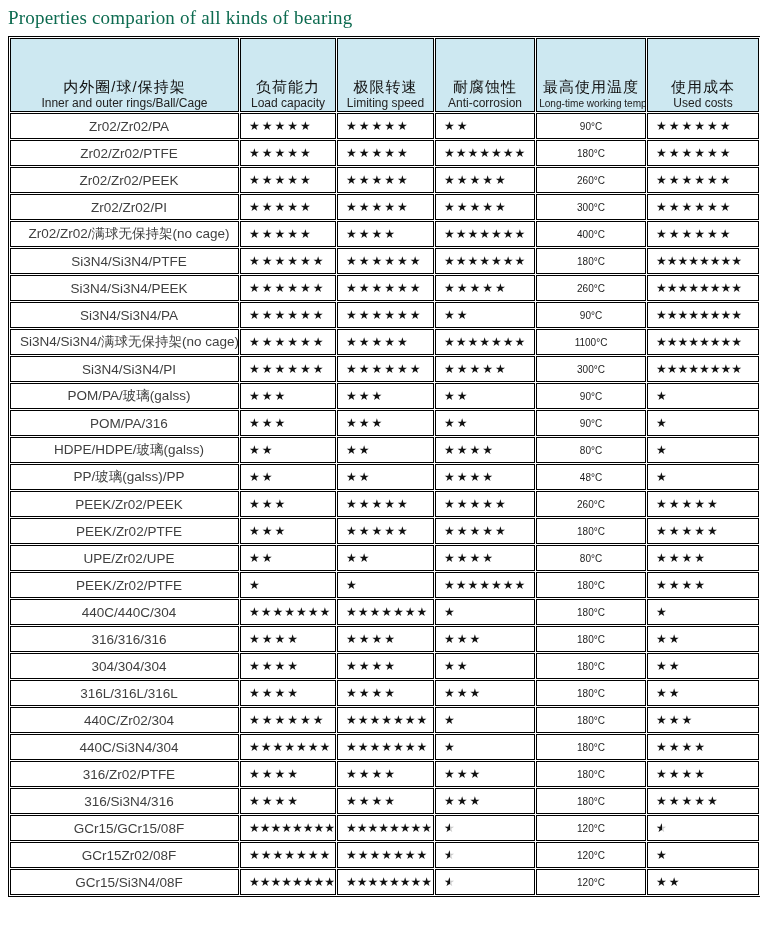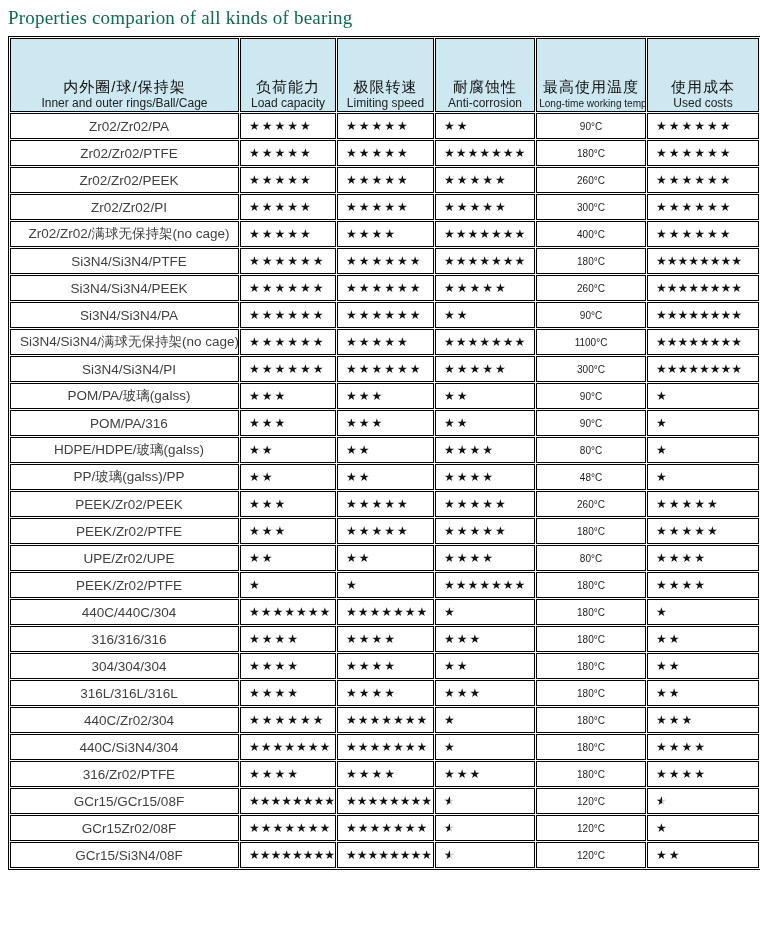--- a/index.html
+++ b/index.html
@@ -323,20 +323,28 @@
       </tr>
       <tr>
         <td class="name">316/Zr02/PTFE</td>
         <td class="stars"><span class="rate nS"><span>★★★★</span></span></td>
         <td class="stars"><span class="rate nS"><span>★★★★</span></span></td>
         <td class="stars"><span class="rate nS"><span>★★★</span></span></td>
         <td class="temp">180°C</td>
         <td class="stars"><span class="rate nS"><span>★★★★</span></span></td>
       </tr>
       <tr>
+        <td class="name">316/Si3N4/316</td>
+        <td class="stars"><span class="rate nS"><span>★★★★</span></span></td>
+        <td class="stars"><span class="rate nS"><span>★★★★</span></span></td>
+        <td class="stars"><span class="rate nS"><span>★★★</span></span></td>
+        <td class="temp">180°C</td>
+        <td class="stars"><span class="rate nS"><span>★★★★★</span></span></td>
+      </tr>
+      <tr>
         <td class="name">GCr15/GCr15/08F</td>
         <td class="stars"><span class="rate n8"><span>★★★★★★★★</span></span></td>
         <td class="stars"><span class="rate n8"><span>★★★★★★★★</span></span></td>
         <td class="stars"><span class="rate nS"><span class="hstar"><span class="hs-base">★</span><span class="hs-fill">★</span></span></span></td>
         <td class="temp">120°C</td>
         <td class="stars"><span class="rate nS"><span class="hstar"><span class="hs-base">★</span><span class="hs-fill">★</span></span></span></td>
       </tr>
       <tr>
         <td class="name">GCr15Zr02/08F</td>
         <td class="stars"><span class="rate n7"><span>★★★★★★★</span></span></td>

